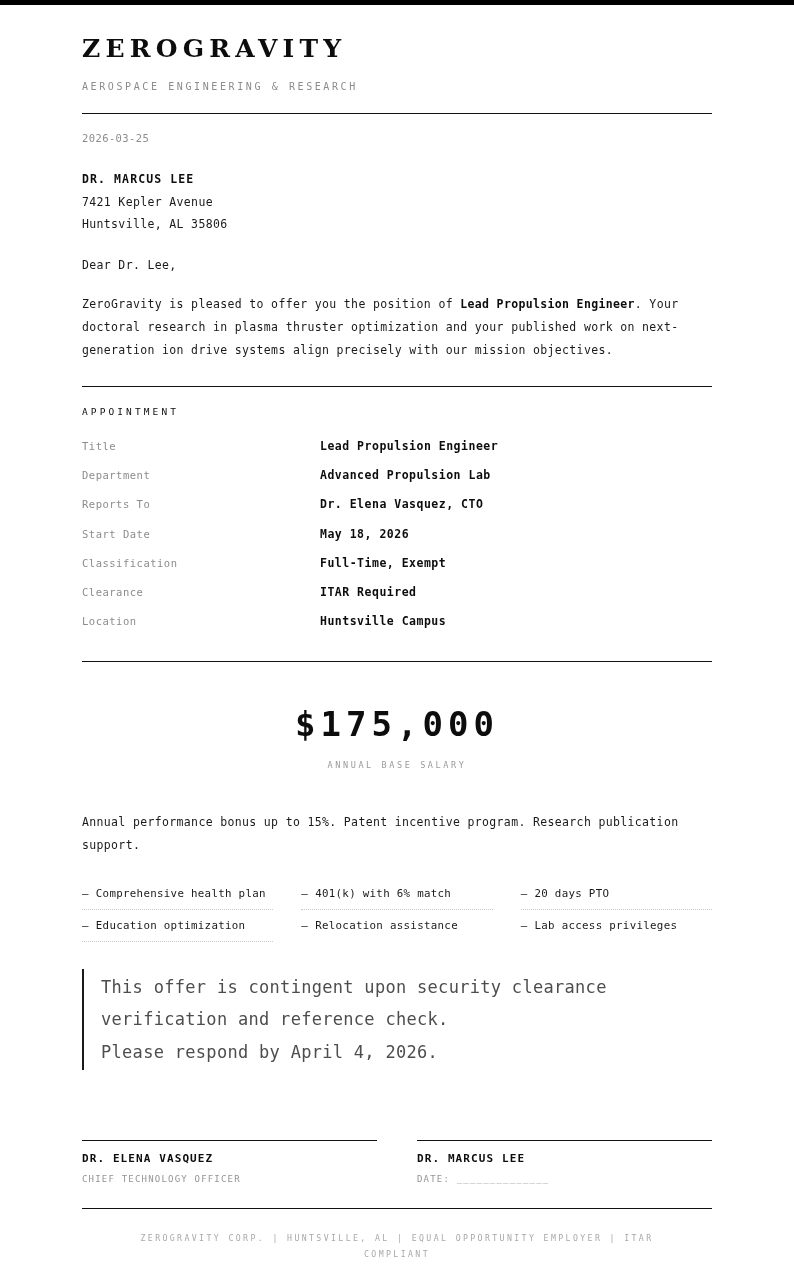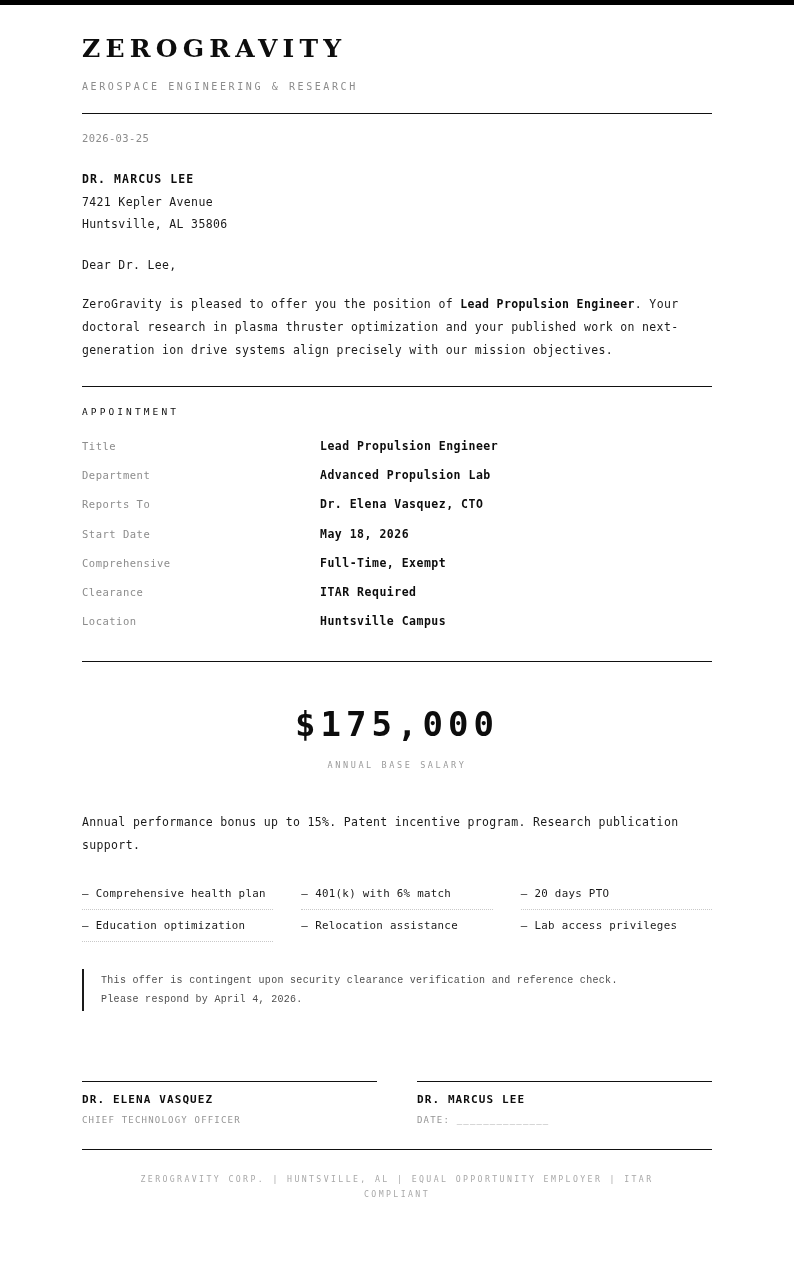--- a/index.html
+++ b/index.html
@@ -197,25 +197,24 @@
   }
 
   
   .note {
     border-left: 2.5px solid #1a1a1a;
     padding: 2px 0 2px 17px;
     margin-top: 27px;
   }
 
   .note-line {
-    font-size: 10px;
+    font-size: 17px;
     color: #4d4d4d;
     letter-spacing: 0.3px;
     line-height: 1.92;
-    font-family: Liberation Mono, monospace;
   }
 
   
   .sig-row {
     display: grid;
     grid-template-columns: 1fr 1fr;
     column-gap: 40px;
     margin-top: 70px;
   }
 
@@ -296,21 +295,21 @@
         </tr>
         <tr>
           <td class="spec-label">Reports To</td>
           <td class="spec-value">Dr. Elena Vasquez, CTO</td>
         </tr>
         <tr>
           <td class="spec-label">Start Date</td>
           <td class="spec-value">May 18, 2026</td>
         </tr>
         <tr>
-          <td class="spec-label">Comprehensive</td>
+          <td class="spec-label">Classification</td>
           <td class="spec-value">Full-Time, Exempt</td>
         </tr>
         <tr>
           <td class="spec-label">Clearance</td>
           <td class="spec-value">ITAR Required</td>
         </tr>
         <tr>
           <td class="spec-label">Location</td>
           <td class="spec-value">Huntsville Campus</td>
         </tr>

